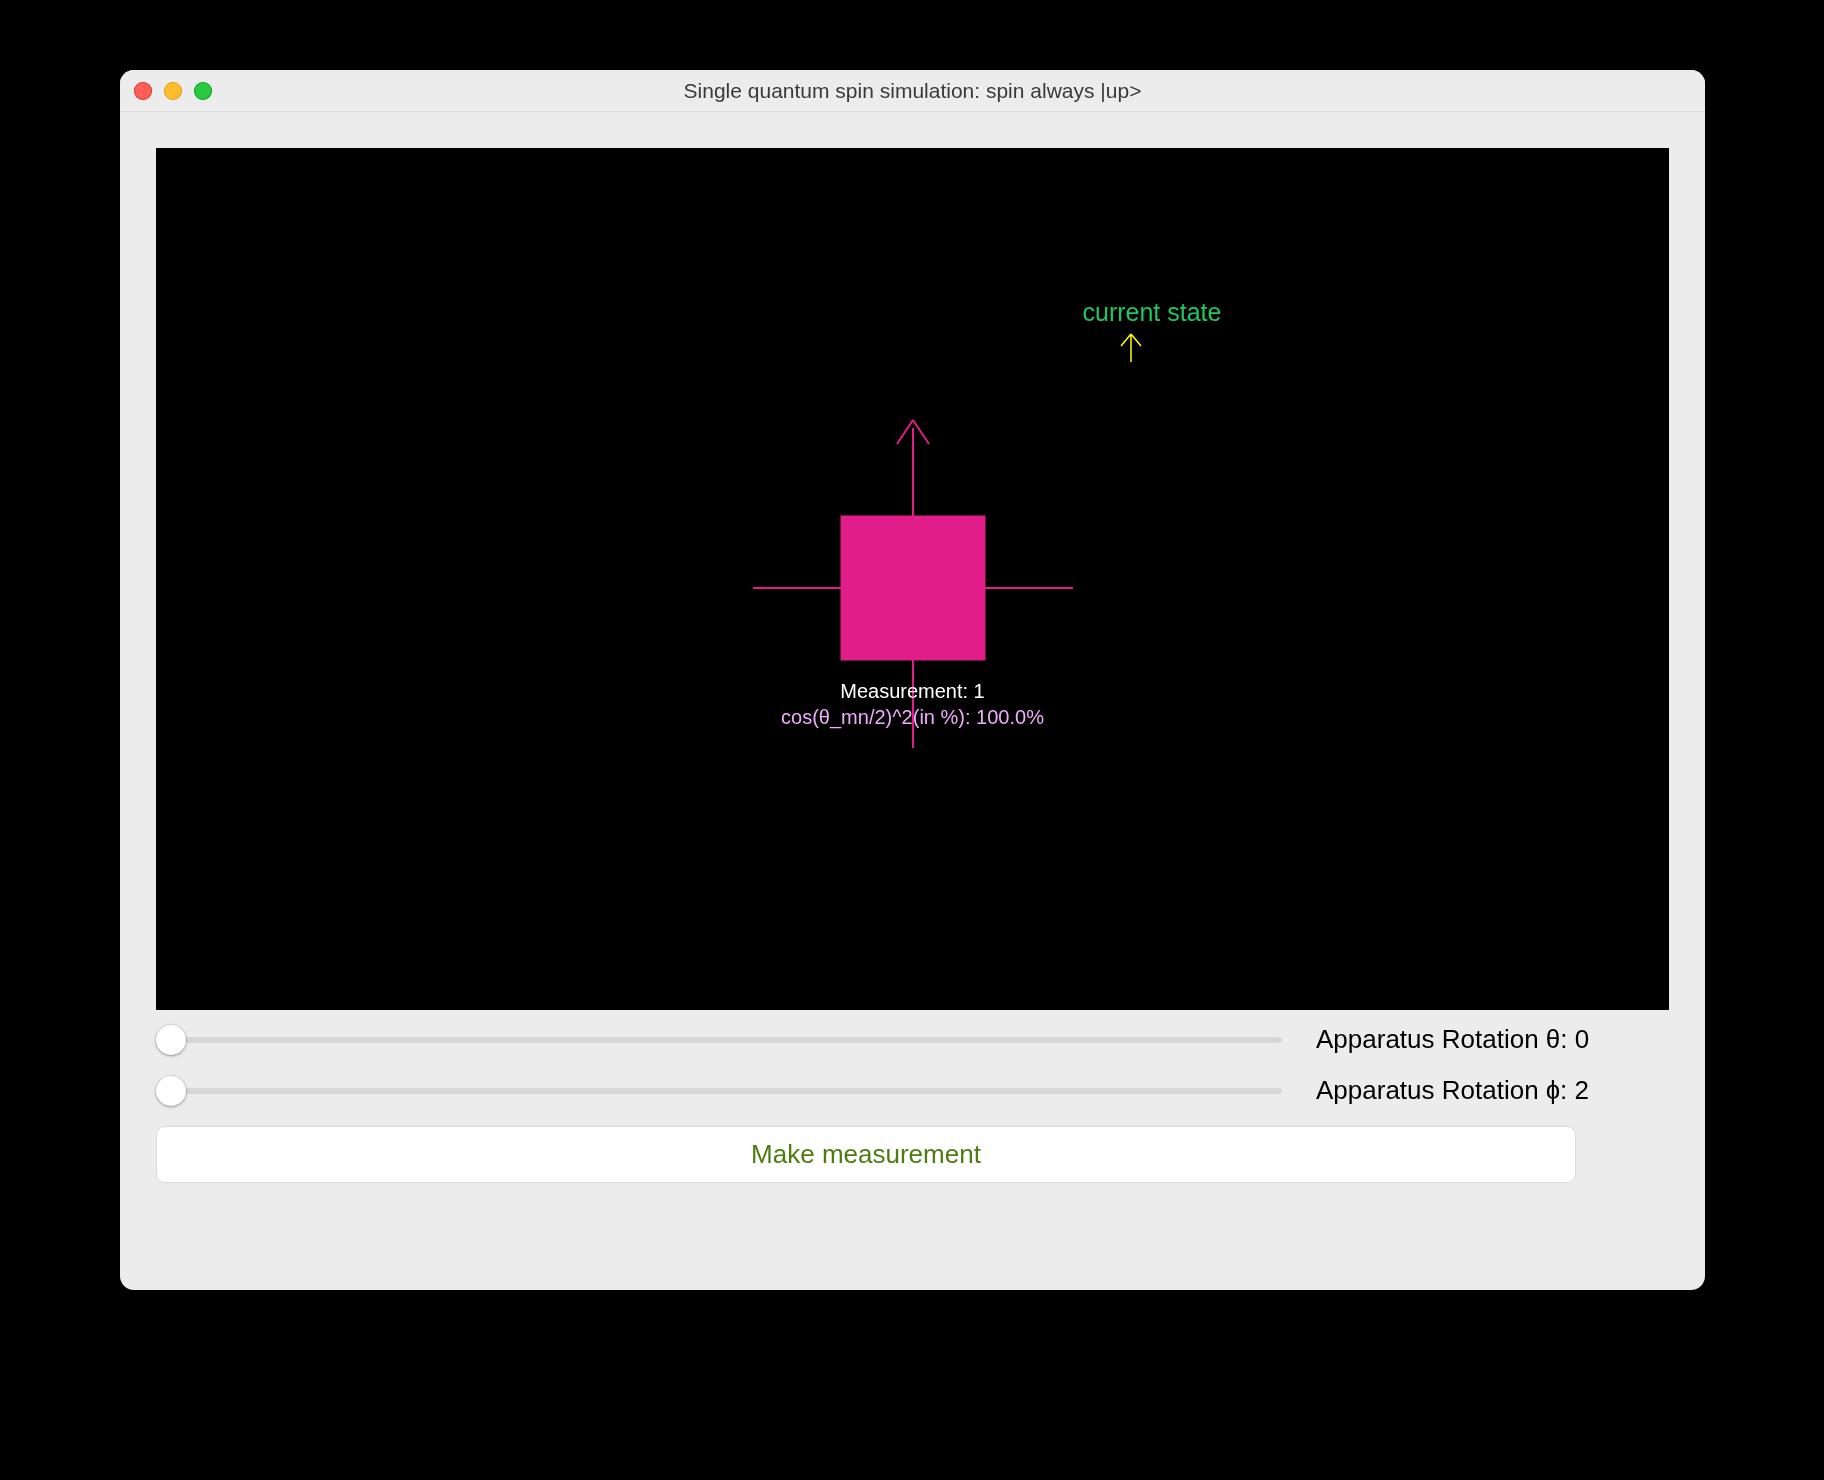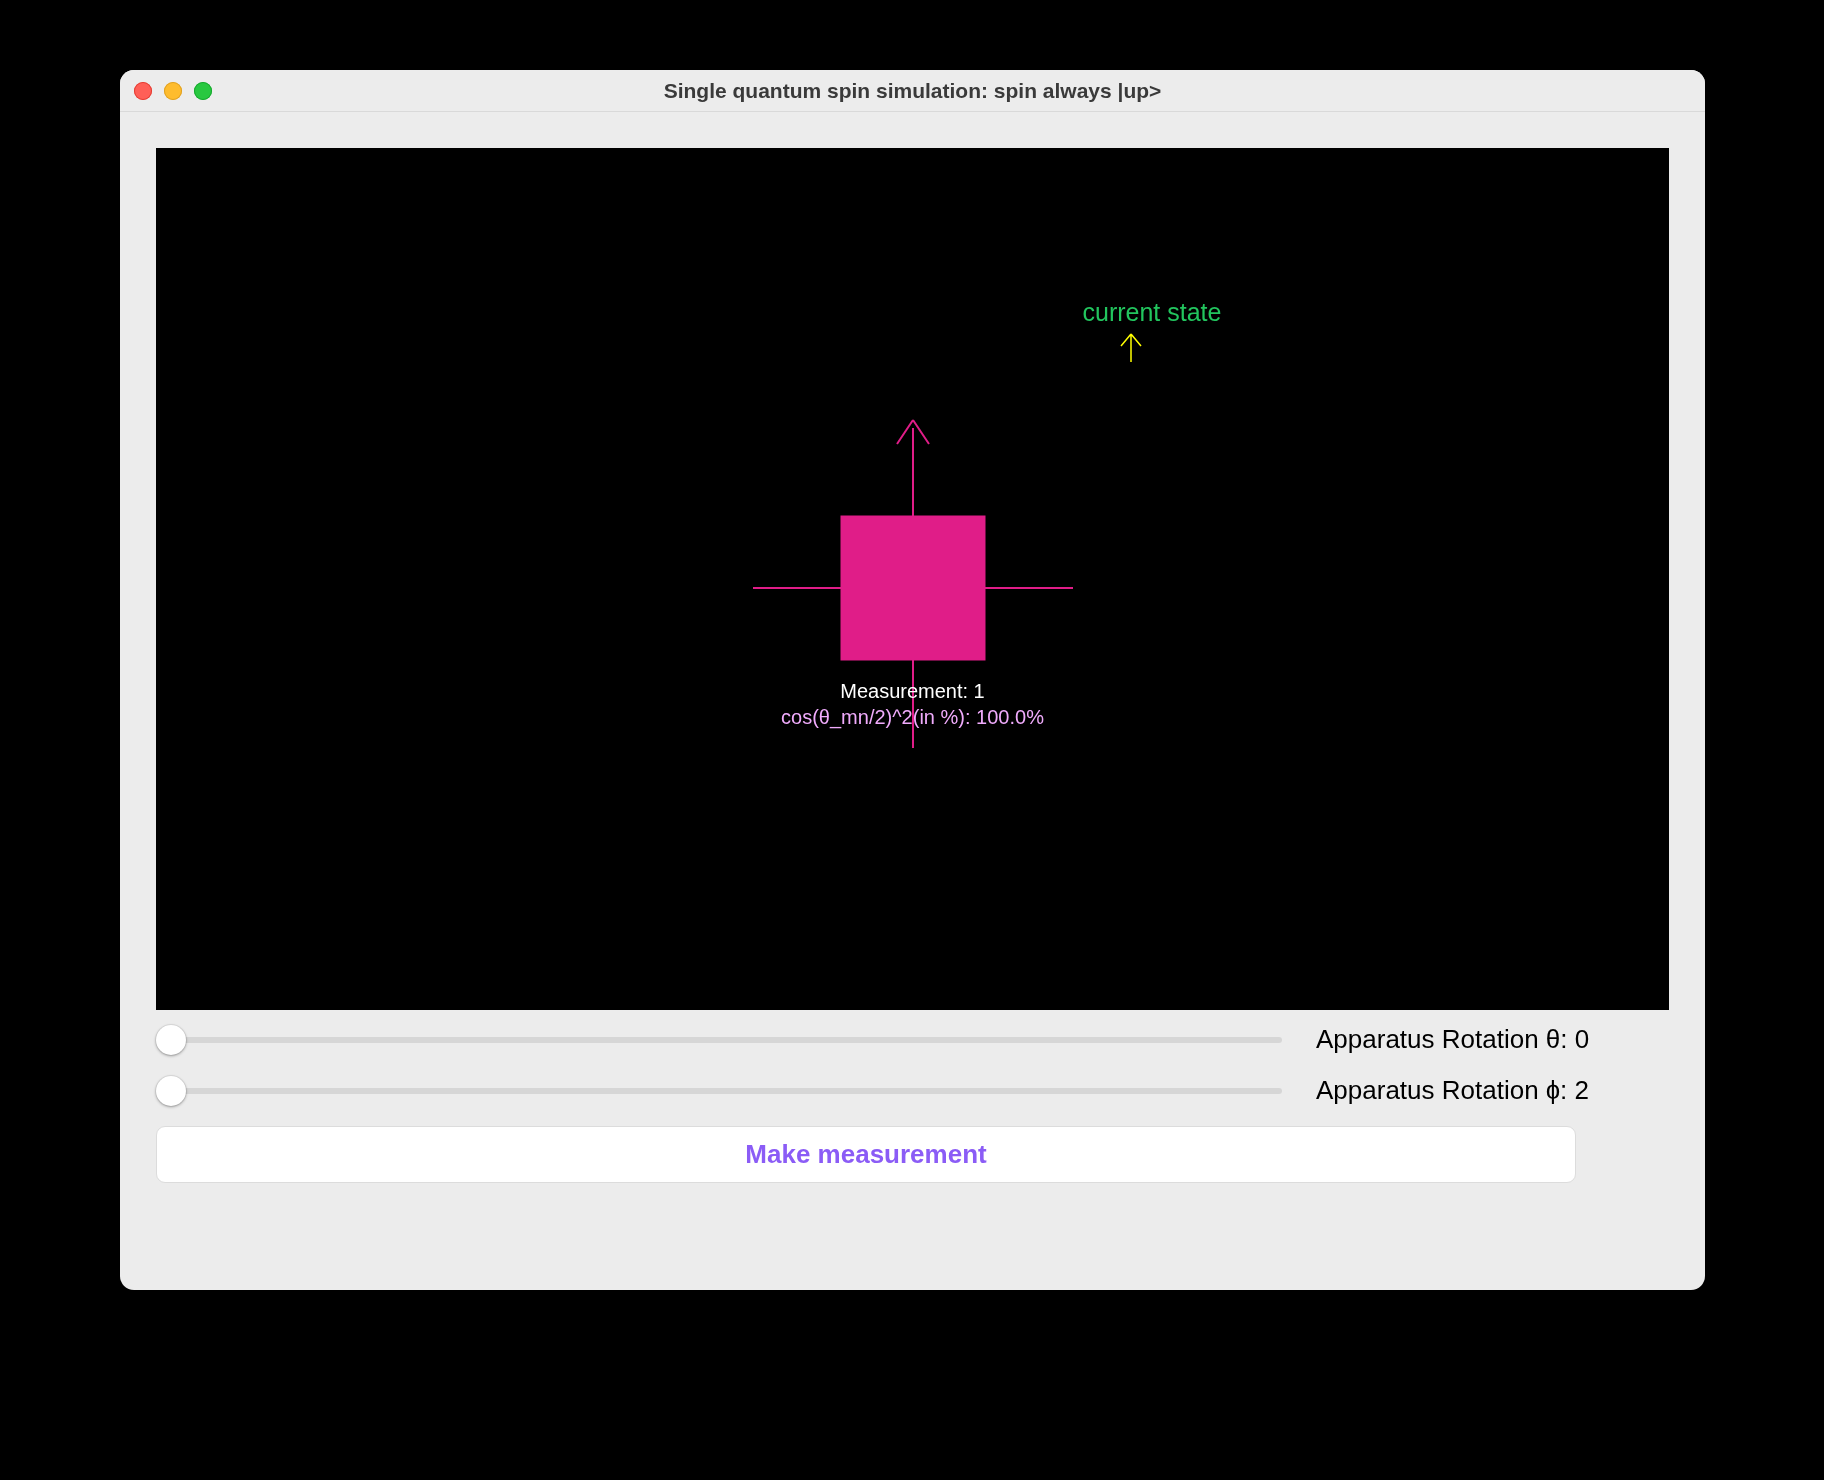--- a/index.html
+++ b/index.html
@@ -39,21 +39,21 @@
       gap: 12px;
     }
     .dot { width: 18px; height: 18px; border-radius: 50%; }
     .dot.red    { background: #ff5f57; box-shadow: inset 0 0 0 1px #e33d33; }
     .dot.yellow { background: #febc2e; box-shadow: inset 0 0 0 1px #dfa023; }
     .dot.green  { background: #28c840; box-shadow: inset 0 0 0 1px #17a82e; }
     .titlebar .title {
       flex: 1;
       text-align: center;
       font-size: 21px;
-      font-weight: 700;
+      font-weight: 400;
       color: #3a3a3a;
     }
     .content {
       padding: 36px 36px 20px 36px;
     }
     .canvas {
       width: 100%;
       height: 862px;
       background: #000;
       position: relative;
@@ -158,23 +158,22 @@
     }
     .measure-btn {
       display: block;
       width: 1420px;
       margin: 8px 0 0 0;
       padding: 12px 0;
       background: #fff;
       border: 1px solid #dcdcdc;
       border-radius: 9px;
       font-size: 26px;
-      color: #8b5cf6;
+      color: #4d7c0f;
       text-align: center;
-      font-weight: bold;
     }
   </style>
 </head>
 <body>
 
 <div class="window">
   <div class="titlebar">
     <div class="traffic">
       <span class="dot red"></span>
       <span class="dot yellow"></span>

